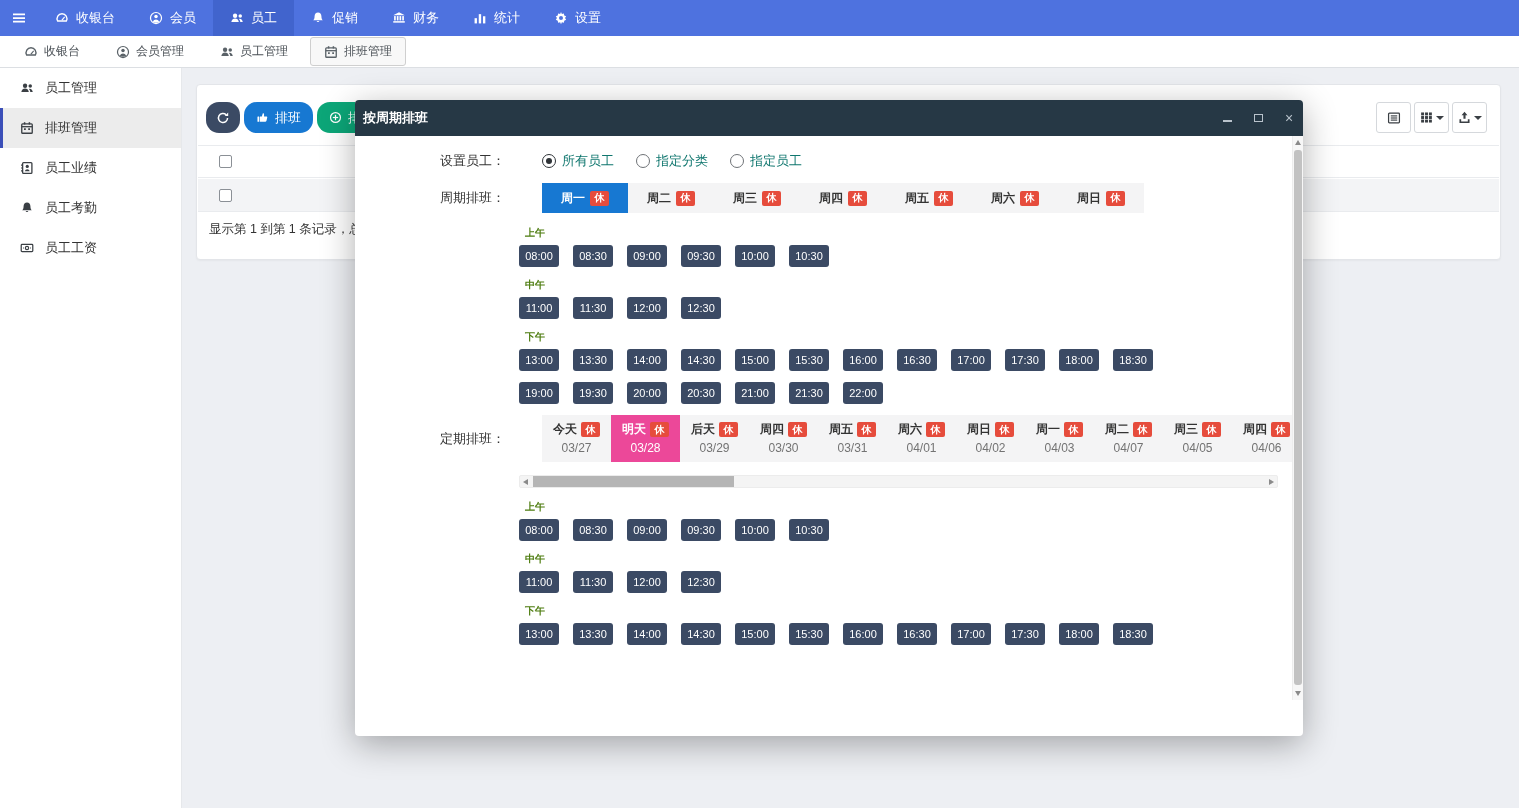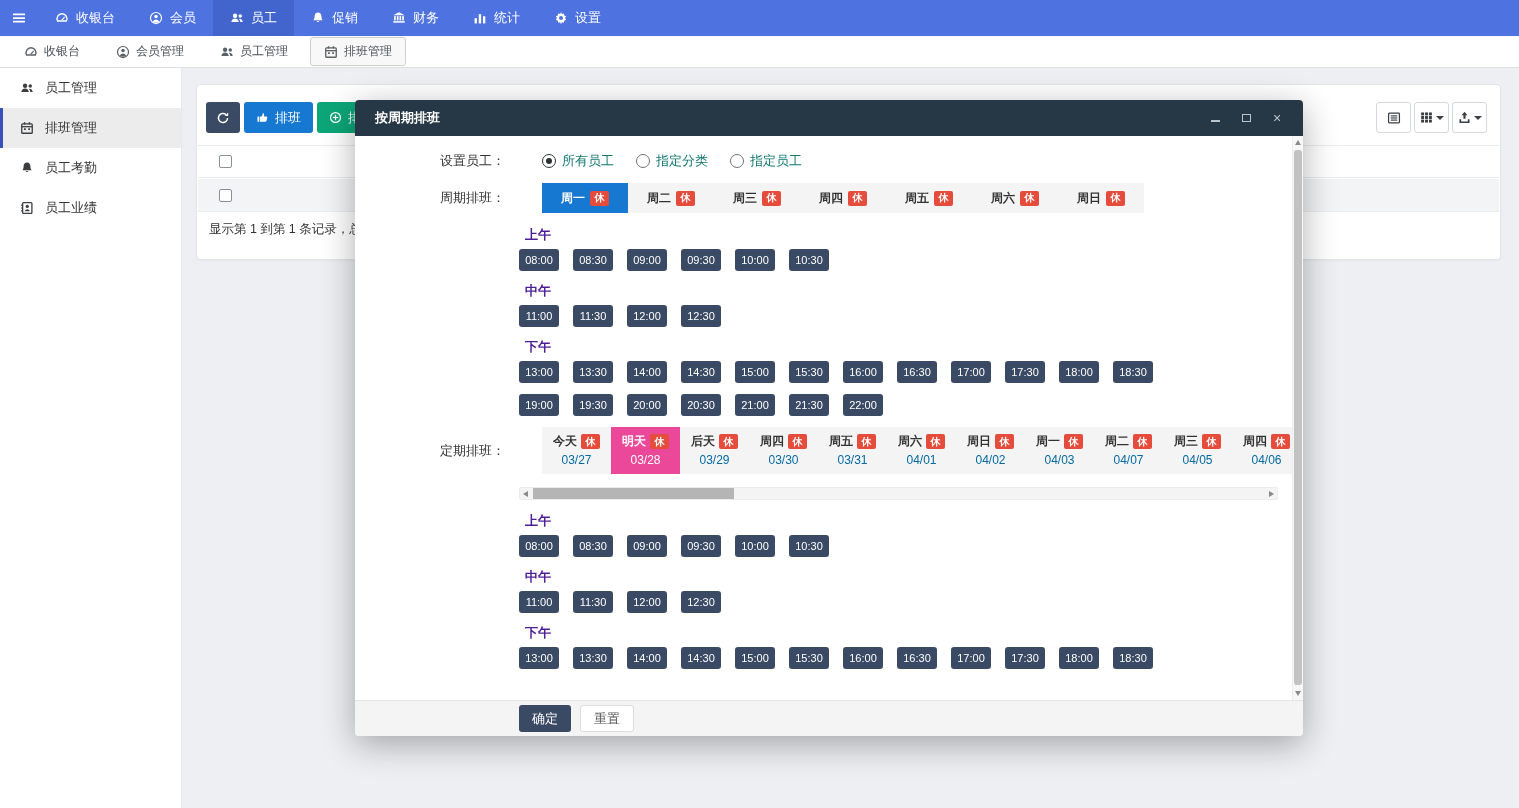--- a/index.html
+++ b/index.html
@@ -30,36 +30,36 @@
 
   
   .sidebar { position:absolute; top:68px; left:0; bottom:0; width:182px; background:#fff; border-right:1px solid #e6e8eb; z-index:3; }
   .sb-item { height:40px; display:flex; align-items:center; gap:11px; padding-left:17px; font-size:13px; color:#333; border-left:3px solid transparent; cursor:pointer; }
   .sb-item.active { background:#ececec; border-left-color:#3b4fb8; }
   .sb-item .ic { color:#3a3f44; }
 
   
   .panel { position:absolute; left:196px; top:84px; width:1305px; height:176px; background:#fff; border:1px solid #e3e5e9; border-radius:4px; box-shadow:0 1px 2px rgba(0,0,0,.04); z-index:1; }
   .toolbar-left { position:absolute; top:17px; left:9px; display:flex; gap:4px; }
-  .btn { border:none; border-radius:3px; font-size:13px; font-family:inherit; cursor:pointer; display:inline-flex; align-items:center; gap:6px; }
+  .btn { border:none; border-radius:13px; font-size:13px; font-family:inherit; cursor:pointer; display:inline-flex; align-items:center; gap:6px; }
   .btn-refresh { width:34px; height:31px; background:#3b4a64; color:#fff; justify-content:center; }
   .btn-blue { height:31px; padding:0 12px; background:#1778d2; color:#fff; }
   .btn-green { height:31px; padding:0 12px; background:#0ca678; color:#fff; }
   .toolbar-right { position:absolute; top:17px; right:13px; display:flex; gap:3px; }
   .btn-view { width:35px; height:31px; background:#fff; border:1px solid #d5d8dc; border-radius:3px; color:#3a3f44; display:inline-flex; align-items:center; justify-content:center; gap:3px; cursor:pointer; }
   .caret { width:0; height:0; border-left:4px solid transparent; border-right:4px solid transparent; border-top:4px solid #3a3f44; }
   .trow { position:absolute; left:1px; right:1px; height:33px; border-bottom:1px solid #e9ebee; display:flex; align-items:center; padding-left:21px; }
   .trow.head { top:60px; border-top:1px solid #e9ebee; background:#fff; }
   .trow.striped { top:94px; background:#f3f4f6; }
   .cb { width:13px; height:13px; border:1px solid #8b9096; border-radius:2px; background:#fff; cursor:pointer; }
   .record { position:absolute; top:136px; left:12px; font-size:12.5px; color:#333; white-space:nowrap; }
 
   
   .modal { position:absolute; left:355px; top:100px; width:948px; height:636px; background:#fff; border-radius:4px; box-shadow:0 8px 34px rgba(0,0,0,.32); z-index:10; }
-  .modal-header { height:36px; background:#263845; border-radius:4px 4px 0 0; display:flex; align-items:center; padding:0 20px; }
+  .modal-header { height:36px; background:#263845; border-radius:4px 4px 0 0; display:flex; align-items:center; padding:0 8px; }
   .modal-title { color:#fff; font-size:13px; font-weight:bold; }
   .win-controls { margin-left:auto; display:flex; align-items:center; gap:19px; }
   .wc { color:#b9c3cc; cursor:pointer; display:inline-flex; align-items:center; justify-content:center; width:12px; height:12px; }
   .wc-min { width:9px; height:0; border-bottom:2px solid #b9c3cc; align-self:flex-end; margin-bottom:2px; }
   .wc-restore { width:9px; height:8px; border:1.5px solid #b9c3cc; }
   .wc-close { font-size:14px; line-height:1; }
   .modal-body { position:relative; height:564px; overflow:hidden; padding-top:16px; background:#fff; }
   .modal-footer { height:36px; background:#f4f4f4; border-top:1px solid #e4e4e4; border-radius:0 0 4px 4px; display:flex; align-items:center; gap:9px; padding-left:164px; }
   .btn-confirm { height:27px; padding:0 13px; background:#3b4a64; color:#fff; border:none; border-radius:3px; font-size:13px; font-family:inherit; cursor:pointer; }
   .btn-reset { height:27px; padding:0 13px; background:#fff; color:#555; border:1px solid #dcdcdc; border-radius:3px; font-size:13px; font-family:inherit; cursor:pointer; }
@@ -73,28 +73,28 @@
   .rb { width:14px; height:14px; border:1px solid #6f7377; border-radius:50%; position:relative; background:#fff; }
   .rb.on { border-color:#2f3338; }
   .rb.on::after { content:""; position:absolute; left:3px; top:3px; width:6px; height:6px; border-radius:50%; background:#2f3338; }
 
   .wtabs { display:inline-flex; background:#f4f4f5; }
   .wtab { width:86px; height:30px; display:flex; align-items:center; justify-content:center; gap:5px; font-size:12px; font-weight:bold; color:#333; cursor:pointer; }
   .wtab.active { background:#1778d2; color:#fff; }
   .badge { background:#e64c3c; color:#fff; font-size:10px; font-weight:bold; padding:1.5px 4.5px; border-radius:2px; line-height:1.2; }
 
   .sections { margin-left:164px; }
-  .sec-title { font-size:13px; font-weight:bold; color:#4c1d95; margin:0 0 5px 6px; }
+  .sec-title { font-size:10px; font-weight:bold; color:#4d7c0f; margin:0 0 5px 6px; }
   .slot-row { display:flex; gap:14px; margin-bottom:11px; }
   .slot { width:40px; height:22px; background:#3b4a64; color:#fff; font-size:11px; border:none; border-radius:3px; display:flex; align-items:center; justify-content:center; font-family:inherit; cursor:pointer; }
 
   .dtabs { display:inline-flex; background:#f4f4f5; }
   .dtab { width:69px; padding:6px 0 7px; text-align:center; font-size:12px; color:#333; cursor:pointer; }
   .dtab .l1 { display:flex; align-items:center; justify-content:center; gap:4px; font-weight:bold; }
-  .dtab .l2 { margin-top:3px; color:#0369a1; }
+  .dtab .l2 { margin-top:3px; color:#737373; }
   .dtab.active { background:#ec4899; color:#fff; }
   .dtab.active .l2 { color:#fff; }
 
   .hscroll { position:relative; margin:10px 0 12px 164px; width:759px; height:13px; background:#f4f4f4; border:1px solid #ececec; border-radius:2px; }
   .hs-arrow { position:absolute; top:3px; width:0; height:0; border-top:3.5px solid transparent; border-bottom:3.5px solid transparent; cursor:pointer; }
   .hs-left { left:3px; border-right:5px solid #8a8a8a; }
   .hs-right { right:3px; border-left:5px solid #8a8a8a; }
   .hs-thumb { position:absolute; left:13px; top:0; height:11px; width:201px; background:#b5b5b5; cursor:grab; }
 
   .vscroll { position:absolute; top:0; right:0; width:11px; height:564px; background:#f7f7f7; border-left:1px solid #ededed; }
@@ -261,38 +261,49 @@
             <rect x="9.9" y="1.4" width="1.7" height="2.6"></rect>
             <rect x="4.6" y="8.3" width="2" height="2"></rect>
             <rect x="9.4" y="8.3" width="2" height="2"></rect>
           </svg>
         </i>
         <span>排班管理</span>
       </div>
       <div class="sb-item">
         <i class="ic">
           <svg width="14" height="14" viewBox="0 0 16 16" fill="currentColor">
-            <path d="M8 1.6c-2.4 0-3.9 1.8-3.9 4.3 0 2.9-.8 3.9-1.6 4.7h11c-.8-.8-1.6-1.8-1.6-4.7 0-2.5-1.5-4.3-3.9-4.3z"></path>
-            <path d="M6.4 11.5a1.7 1.7 0 0 0 3.2 0z"></path>
-          </svg>
-        </i>
-        <span>员工考勤</span>
-      </div>
-      <div class="sb-item">
-        <i class="ic">
-          <svg width="14" height="14" viewBox="0 0 16 16" fill="currentColor">
             <rect x="3" y="1.8" width="10.6" height="12.4" rx="1" fill="none" stroke="currentColor" stroke-width="1.5"></rect>
             <circle cx="8.3" cy="6.2" r="1.8"></circle>
             <path d="M5.5 11.7c.5-1.6 1.5-2.4 2.8-2.4s2.3.8 2.8 2.4z"></path>
             <line x1="1.2" y1="4.6" x2="3" y2="4.6" stroke="currentColor" stroke-width="1.4"></line>
             <line x1="1.2" y1="8" x2="3" y2="8" stroke="currentColor" stroke-width="1.4"></line>
             <line x1="1.2" y1="11.4" x2="3" y2="11.4" stroke="currentColor" stroke-width="1.4"></line>
           </svg>
         </i>
         <span>员工业绩</span>
+      </div>
+      <div class="sb-item">
+        <i class="ic">
+          <svg width="14" height="14" viewBox="0 0 16 16" fill="currentColor">
+            <path d="M8 1.6c-2.4 0-3.9 1.8-3.9 4.3 0 2.9-.8 3.9-1.6 4.7h11c-.8-.8-1.6-1.8-1.6-4.7 0-2.5-1.5-4.3-3.9-4.3z"></path>
+            <path d="M6.4 11.5a1.7 1.7 0 0 0 3.2 0z"></path>
+          </svg>
+        </i>
+        <span>员工考勤</span>
+      </div>
+      <div class="sb-item">
+        <i class="ic">
+          <svg width="14" height="14" viewBox="0 0 16 16" fill="currentColor">
+            <rect x="1.4" y="3.8" width="13.2" height="8.4" rx="1" fill="none" stroke="currentColor" stroke-width="1.4"></rect>
+            <circle cx="8" cy="8" r="1.9" fill="none" stroke="currentColor" stroke-width="1.3"></circle>
+            <line x1="3.5" y1="8" x2="4.5" y2="8" stroke="currentColor" stroke-width="1.3"></line>
+            <line x1="11.5" y1="8" x2="12.5" y2="8" stroke="currentColor" stroke-width="1.3"></line>
+          </svg>
+        </i>
+        <span>员工工资</span>
       </div>
     </aside>
 
   <main class="panel">
     <div class="toolbar-left">
       <button class="btn btn-refresh">
         <i class="ic">
             <svg width="14" height="14" viewBox="0 0 16 16" fill="currentColor">
               <path d="M13.2 8A5.2 5.2 0 1 1 11.6 4.2" fill="none" stroke="currentColor" stroke-width="1.7"></path>
               <path d="M13.9 1.6v4h-4z"></path>
@@ -625,19 +636,15 @@
           </div>
         </div>
 
       <div class="vscroll">
         <span class="vs-arrow-up"></span>
         <span class="vs-thumb"></span>
         <span class="vs-arrow-down"></span>
       </div>
     </div>
 
-    <div class="modal-footer">
-      <button class="btn-confirm">确定</button>
-      <button class="btn-reset">重置</button>
-    </div>
   </section>
 
 </div>
 
 </body></html>

